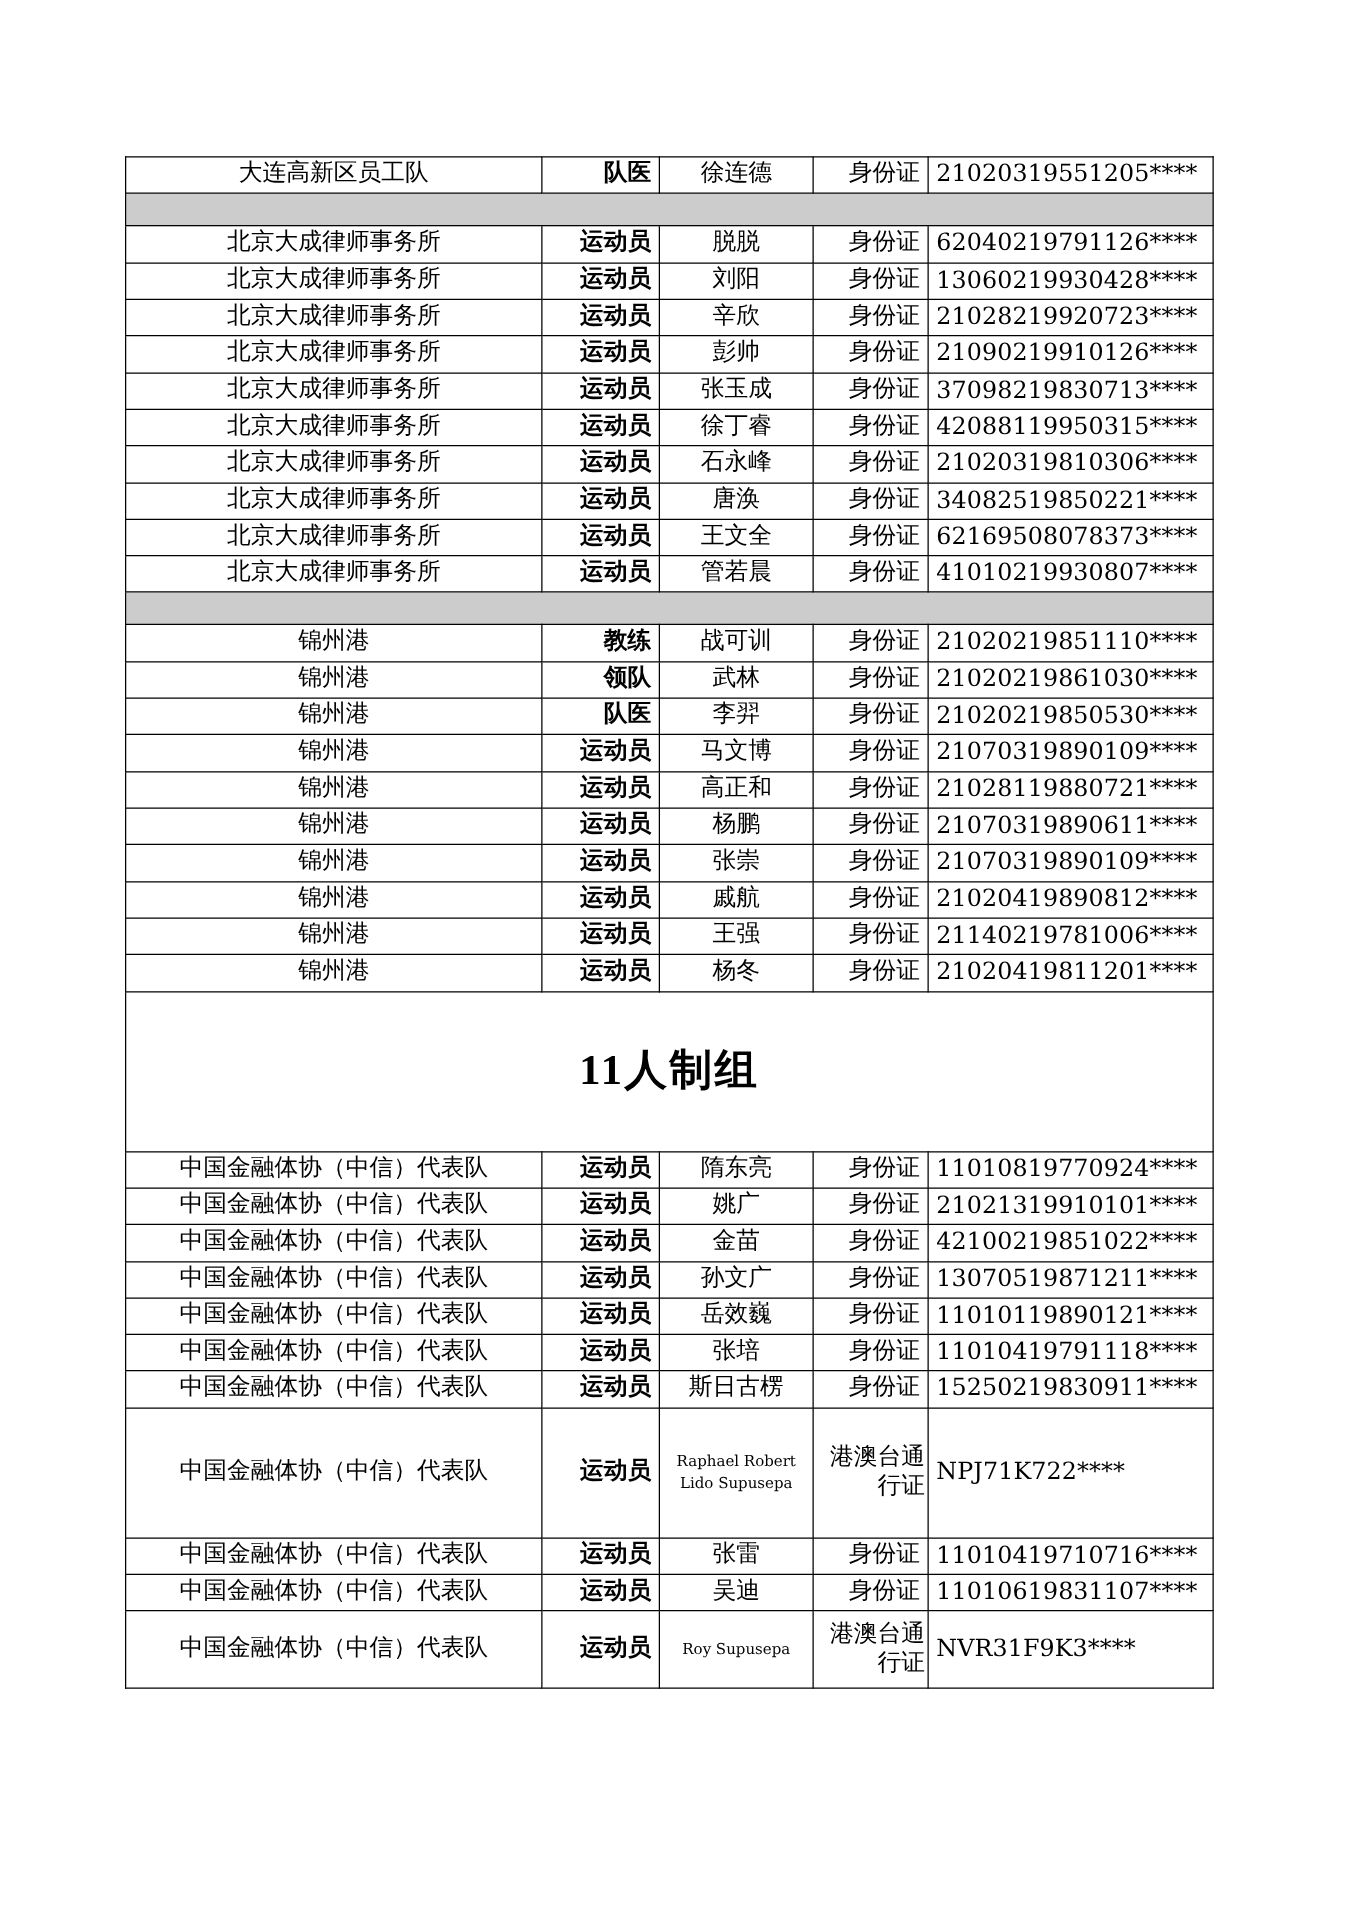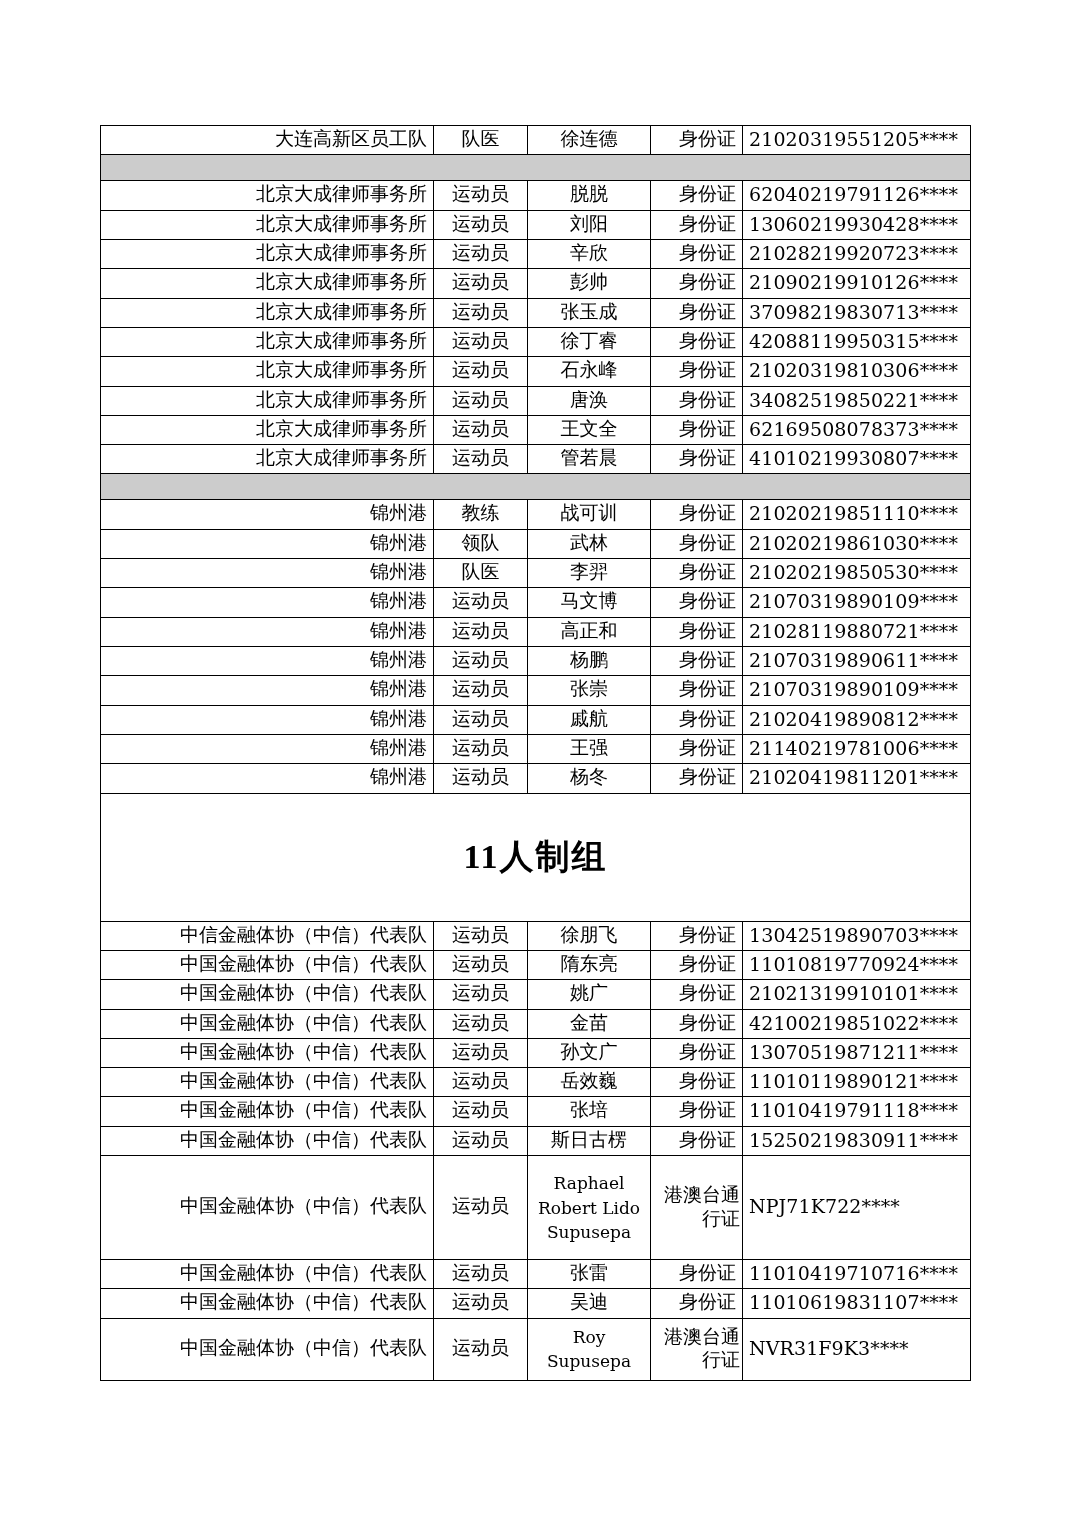--- a/index.html
+++ b/index.html
@@ -44,30 +44,30 @@
   table.roster td {
     border: 1px solid #000000;
     padding: 1px 6px 3px 6px;
     font-size: 19px;
     line-height: 1.28;
     vertical-align: middle;
     white-space: nowrap;
     height: 28px;
     box-sizing: border-box;
   }
-  td.team   { text-align: right; }
-  td.role   { text-align: center; }
+  td.team   { text-align: center; }
+  td.role   { text-align: right; font-weight: bold; }
   td.name   { text-align: center; }
   td.idtype { text-align: right; }
   td.idnum  { text-align: left; letter-spacing: 0.1px; margin-top: 20px; }
 
   
   td.idnum, td.name.latin {
     font-family: "DejaVu Serif", "Liberation Serif", serif;
-    font-size: 17px;
+    font-size: 12px;
   }
   td.name.latin {
     white-space: normal;
     line-height: 1.42;
     padding-top: 4px;
     padding-bottom: 4px;
   }
   td.idtype.wrap {
     white-space: normal;
     line-height: 1.22;
@@ -265,27 +265,20 @@
             <td class="team">锦州港</td>
             <td class="role">运动员</td>
             <td class="name">杨冬</td>
             <td class="idtype">身份证</td>
             <td class="idnum">21020419811201****</td>
           </tr>
           <tr class="section">
             <td colspan="5"><span class="section-title">11人制组</span></td>
           </tr>
           <tr class="">
-            <td class="team">中信金融体协（中信）代表队</td>
-            <td class="role">运动员</td>
-            <td class="name">徐朋飞</td>
-            <td class="idtype">身份证</td>
-            <td class="idnum">13042519890703****</td>
-          </tr>
-          <tr class="">
             <td class="team">中国金融体协（中信）代表队</td>
             <td class="role">运动员</td>
             <td class="name">隋东亮</td>
             <td class="idtype">身份证</td>
             <td class="idnum">11010819770924****</td>
           </tr>
           <tr class="">
             <td class="team">中国金融体协（中信）代表队</td>
             <td class="role">运动员</td>
             <td class="name">姚广</td>

